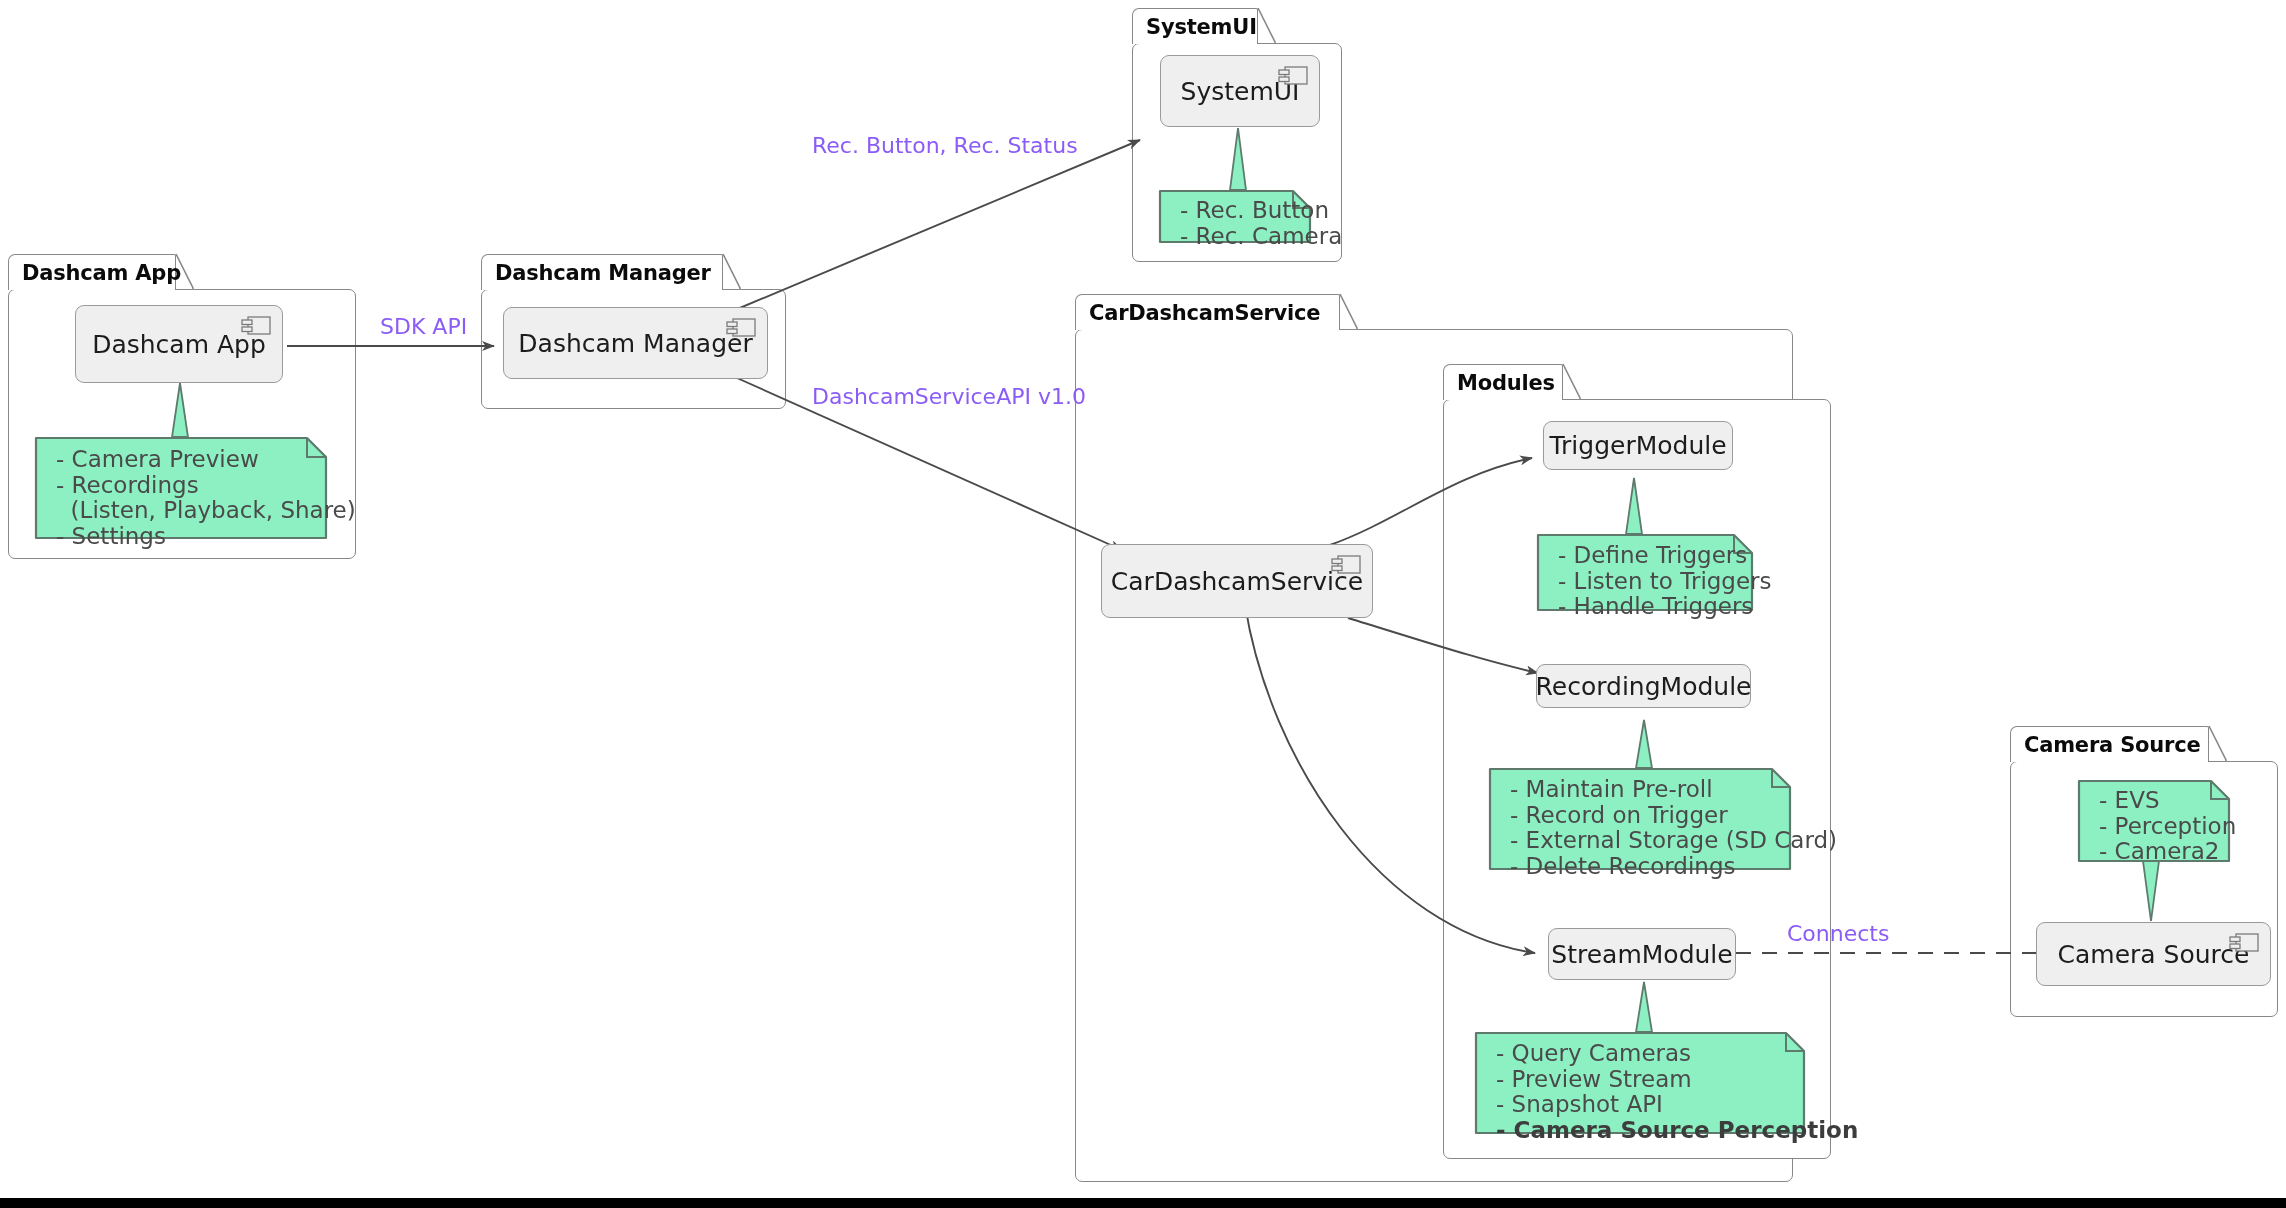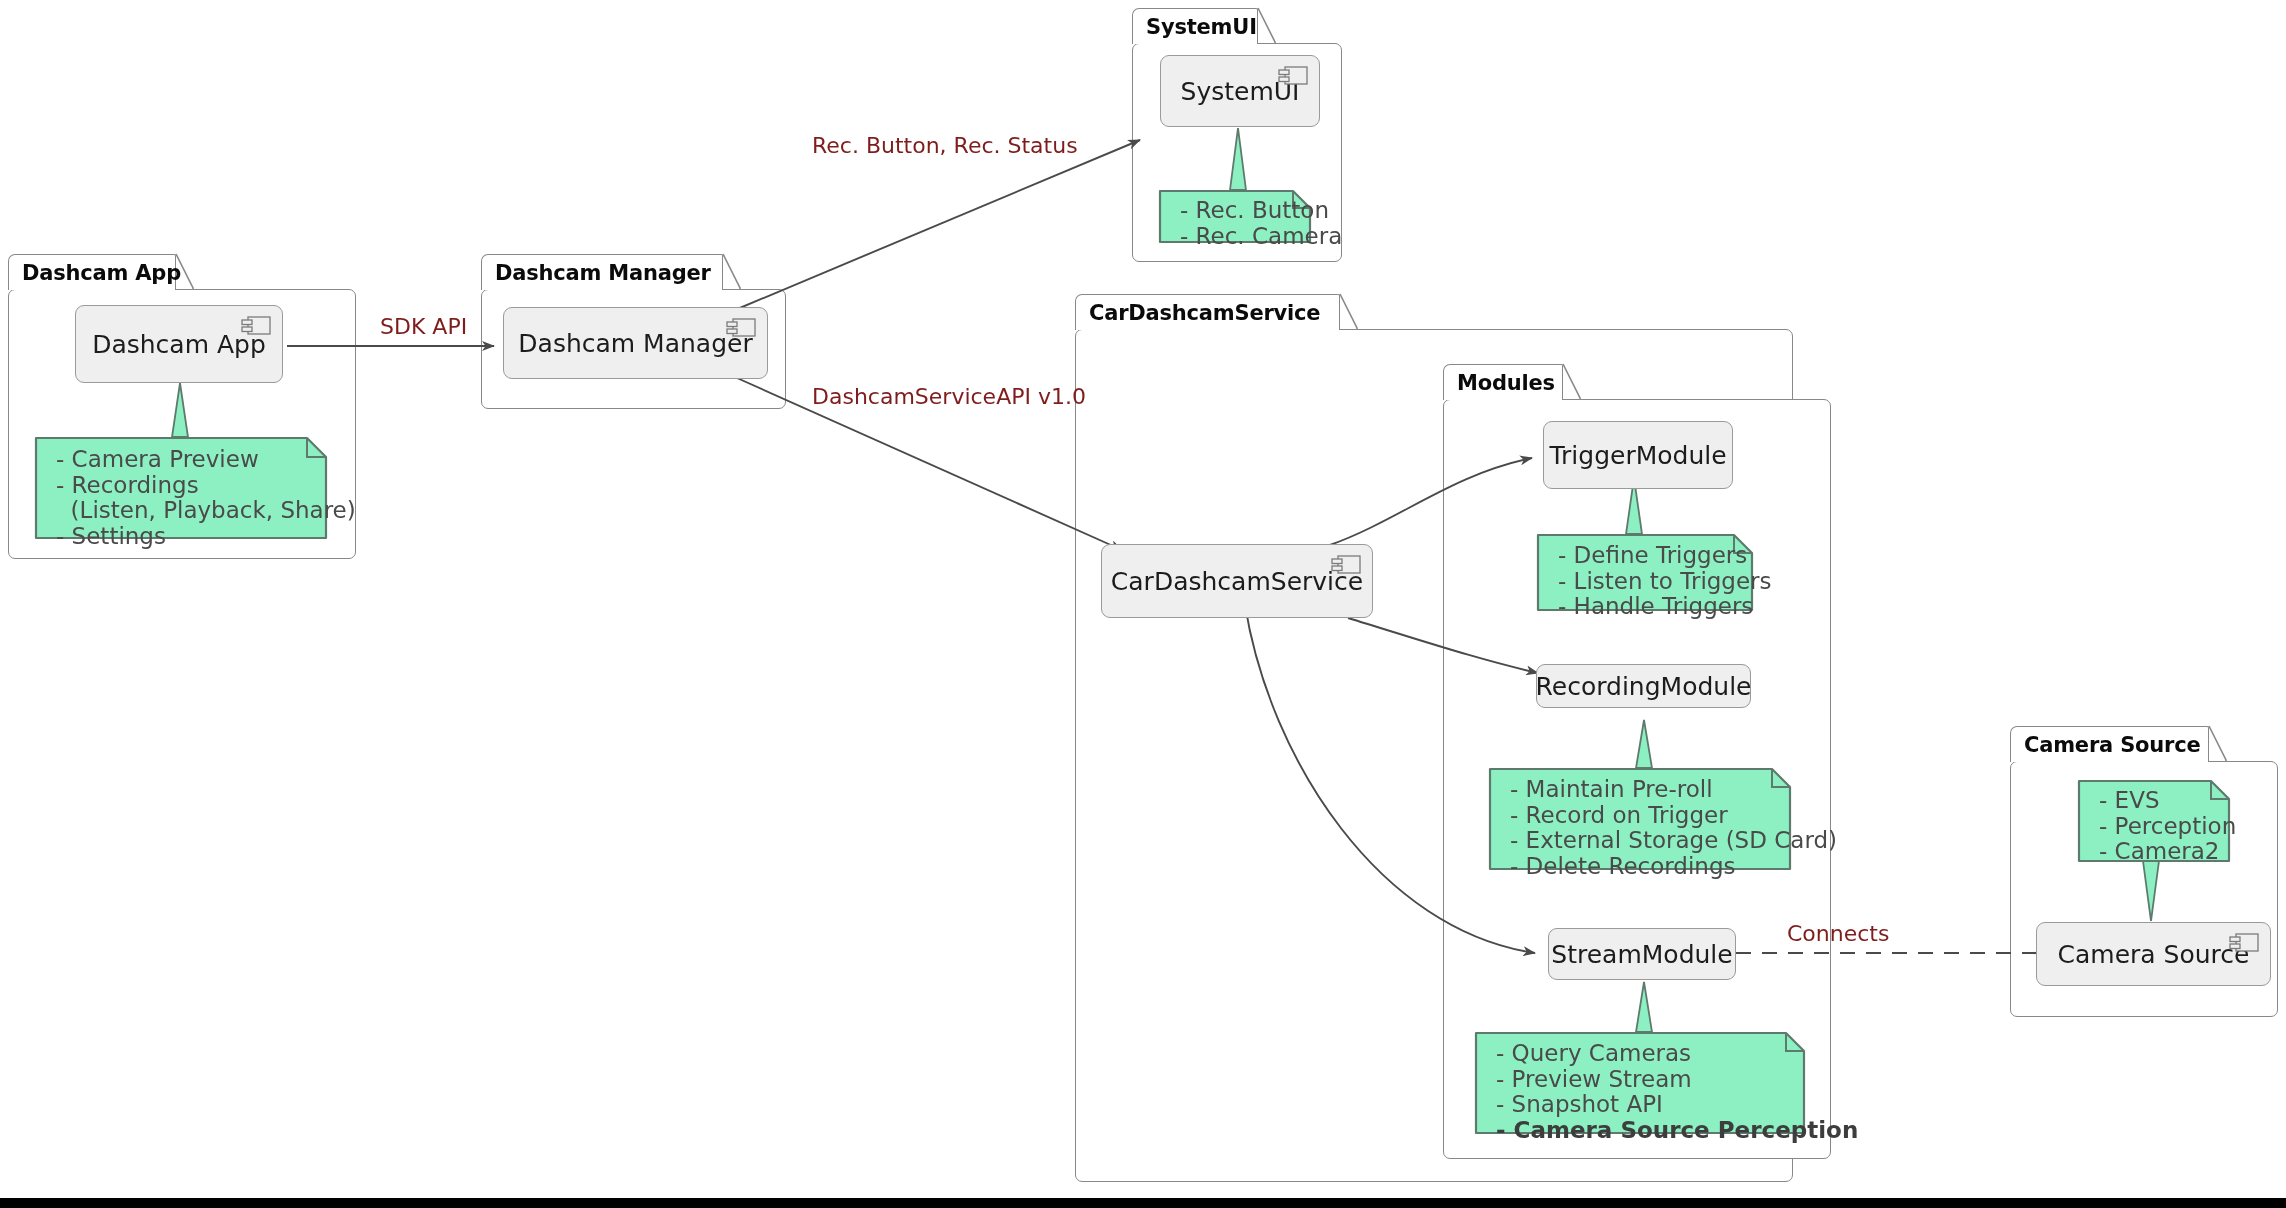--- a/index.html
+++ b/index.html
@@ -126,21 +126,21 @@
     left: 0;
     top: 0;
     width: 2286px;
     height: 1208px;
     z-index: 4;
     overflow: visible;
   }
   .edge-label {
     position: absolute;
     font-size: 22px;
-    color: #7f1d1d;
+    color: #8b5cf6;
     white-space: nowrap;
     background: transparent;
     z-index: 8;
   }
   #bottom-bar {
     position: absolute;
     left: 0;
     bottom: 0;
     width: 2286px;
     height: 10px;
@@ -300,21 +300,21 @@
   <div class="pkg" style="left:1443px; top:364px; width:388px; height:795px;">
     <div class="pkg-tab" style="width:120px;">
       <span class="pkg-tab-label">Modules</span>
     </div>
     <svg class="pkg-tab-slant" style="left:120px;" width="18" height="36">
       <path d="M0,0 L17,34 L17,36" fill="#ffffff" stroke="#888888" stroke-width="1.6"></path>
     </svg>
     <div class="pkg-body" style="top:35px; width:388px; height:760px;"></div>
   </div>
 
-  <div class="comp" style="left:1543px; top:421px; width:190px; height:68px;">
+  <div class="comp" style="left:1543px; top:421px; width:190px; height:49px;">
     <span class="comp-label">TriggerModule</span>
   </div>
 
   <div class="note" style="left:1534px; top:522px; width:222px; height:92px;">
     <svg class="note-svg" width="222" height="96" viewBox="0 0 222 96">
       <path d="M100,-44 L108,12 L92,12 Z" fill="#8CF0C3" stroke="#5E7A6C" stroke-width="1.8"></path>
       <path d="M4,13 L200,13 L218,31 L218,88 L4,88 Z" fill="#8CF0C3" stroke="#5E7A6C" stroke-width="2.2" stroke-linejoin="round"></path>
       <path d="M200,13 L200,31 L218,31" fill="none" stroke="#5E7A6C" stroke-width="2"></path>
     </svg>
     <div class="note-text" style="padding-top:21px;">

